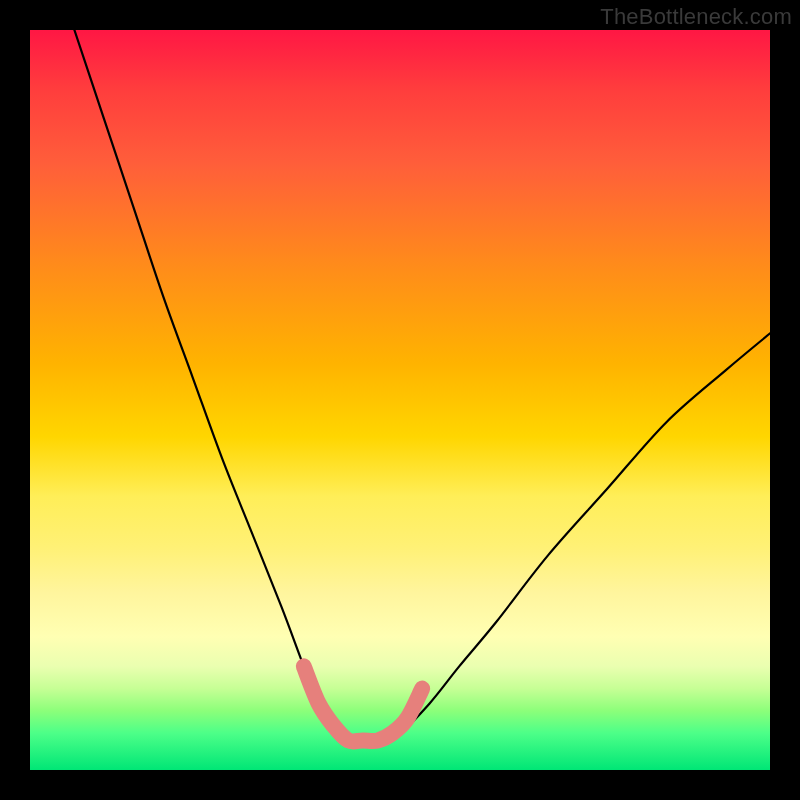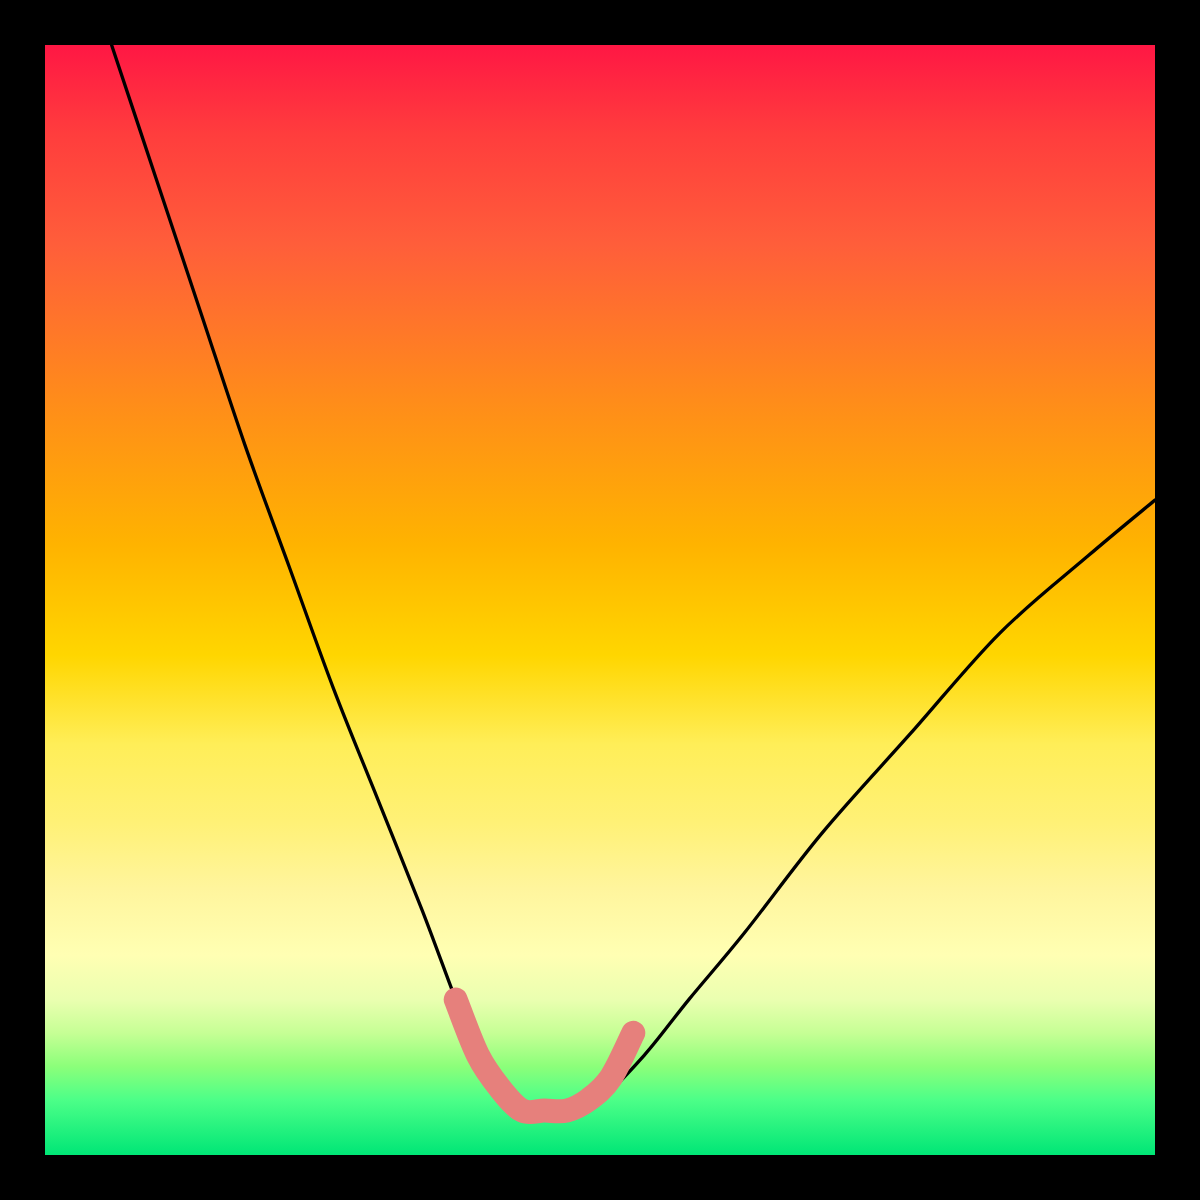--- a/index.html
+++ b/index.html
@@ -48,19 +48,20 @@
     position: absolute;
     left: 0; top: 0;
     width: 740px;
     height: 740px;
   }
 </style>
 </head>
 <body>
 
 <div class="frame">
+  <div class="watermark">TheBottleneck.com</div>
   <div class="plot-area">
     <svg class="curve" viewBox="0 0 740 740" preserveAspectRatio="none">
       <path id="main-curve" fill="none" stroke="#000000" stroke-width="2.2" stroke-linecap="round" stroke-linejoin="round" d="M 44.40 0.00 C 49.33 14.80, 64.13 59.20, 74.00 88.80 C 83.87 118.40, 93.73 148.00, 103.60 177.60 C 113.47 207.20, 123.33 238.03, 133.20 266.40 C 143.07 294.77, 152.93 320.67, 162.80 347.80 C 172.67 374.93, 182.53 403.30, 192.40 429.20 C 202.27 455.10, 212.13 478.53, 222.00 503.20 C 231.87 527.87, 242.97 555.00, 251.60 577.20 C 260.23 599.40, 267.63 620.37, 273.80 636.40 C 279.97 652.43, 283.67 663.53, 288.60 673.40 C 293.53 683.27, 298.47 689.43, 303.40 695.60 C 308.33 701.77, 313.27 707.93, 318.20 710.40 C 323.13 712.87, 328.07 710.40, 333.00 710.40 C 337.93 710.40, 341.63 711.63, 347.80 710.40 C 353.97 709.17, 361.37 709.17, 370.00 703.00 C 378.63 696.83, 389.73 684.50, 399.60 673.40 C 409.47 662.30, 418.10 649.97, 429.20 636.40 C 440.30 622.83, 451.40 610.50, 466.20 592.00 C 481.00 573.50, 499.50 547.60, 518.00 525.40 C 536.50 503.20, 557.47 481.00, 577.20 458.80 C 596.93 436.60, 616.67 411.93, 636.40 392.20 C 656.13 372.47, 678.33 355.20, 695.60 340.40 C 712.87 325.60, 732.60 309.57, 740.00 303.40"></path>
       <path id="marker-curve" fill="none" stroke="#e6807c" stroke-width="16" stroke-linecap="round" stroke-linejoin="round" d="M 273.80 636.40 C 276.27 642.57, 283.67 663.53, 288.60 673.40 C 293.53 683.27, 298.47 689.43, 303.40 695.60 C 308.33 701.77, 313.27 707.93, 318.20 710.40 C 323.13 712.87, 328.07 710.40, 333.00 710.40 C 337.93 710.40, 342.87 711.63, 347.80 710.40 C 352.73 709.17, 357.67 706.70, 362.60 703.00 C 367.53 699.30, 372.47 695.60, 377.40 688.20 C 382.33 680.80, 389.73 663.53, 392.20 658.60"></path>
     </svg>
   </div>
 </div>
 
 </body></html>

